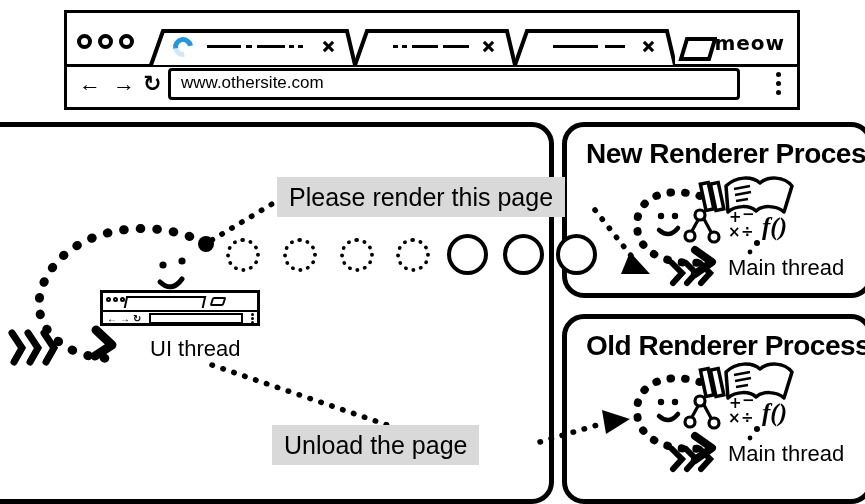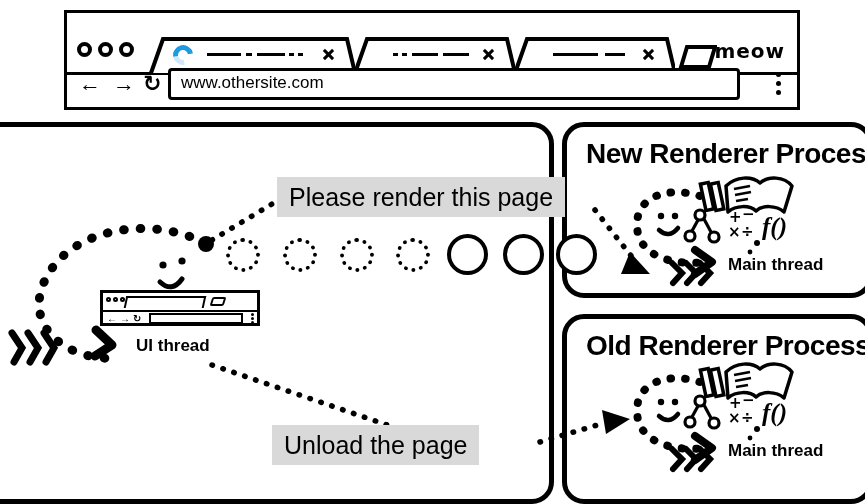--- a/index.html
+++ b/index.html
@@ -4,21 +4,21 @@
 <style>
   html,body{margin:0;padding:0;background:#ffffff;}
   body{width:865px;height:504px;position:relative;overflow:hidden;
        font-family:"Liberation Sans","DejaVu Sans",sans-serif;color:#000;}
 
   #stage{position:absolute;left:0;top:0;width:865px;height:504px;}
 
   
   .browser{position:absolute;left:64px;top:10px;width:736px;height:100px;
            border:3px solid #000;border-bottom:none;box-sizing:border-box;background:#fff;}
-  .tabstrip{position:absolute;left:0;top:16px;right:0;height:46px;
+  .tabstrip{position:absolute;left:0;top:8px;right:0;height:46px;
             border-bottom:3px solid #000;box-sizing:border-box;padding-left:28px;}
   .wdots{position:absolute;left:10px;top:13px;display:flex;gap:6px;}
   .wdot{width:15px;height:15px;border-radius:50%;border:4px solid #000;box-sizing:border-box;}
 
   .tab{position:absolute;top:6px;height:40px;box-sizing:border-box;}
   .tab .skel{position:absolute;top:18px;height:3px;background:#000;}
   .tabx{position:absolute;top:12px;width:14px;height:14px;}
   .tabx::before,.tabx::after{content:"";position:absolute;left:1px;top:6px;width:13px;height:3px;background:#000;}
   .tabx::before{transform:rotate(45deg);} .tabx::after{transform:rotate(-45deg);}
 
@@ -50,21 +50,21 @@
 
   
   .callout{position:absolute;background:#D9D9D9;font-size:25px;line-height:34px;
            padding:3px 12px;white-space:nowrap;}
 
   
   .dcircle{position:absolute;border-radius:50%;border:4px dotted #000;box-sizing:border-box;}
   .scircle{position:absolute;border-radius:50%;border:4px solid #000;box-sizing:border-box;background:#fff;}
   .bigdot{position:absolute;width:16px;height:16px;border-radius:50%;background:#000;}
 
-  .lbl{position:absolute;font-size:17px;font-weight:700;white-space:nowrap;}
+  .lbl{position:absolute;font-size:22px;font-weight:400;white-space:nowrap;}
 
   
   .mini{position:absolute;left:100px;top:290px;width:160px;height:36px;
         border:3px solid #000;box-sizing:border-box;background:#fff;}
   .mini .mrow1{position:absolute;left:0;top:0;right:0;height:17px;border-bottom:2px solid #000;}
   .mini .mdots{position:absolute;left:3px;top:4px;display:flex;gap:2px;}
   .mini .mdots i{width:5px;height:5px;border-radius:50%;border:2px solid #000;box-sizing:border-box;}
   .mini .mtab{position:absolute;left:22px;top:3px;width:80px;height:12px;border:2px solid #000;
               border-bottom:none;box-sizing:border-box;transform:skewX(-12deg);}
   .mini .mplus{position:absolute;left:108px;top:4px;width:14px;height:9px;border:2px solid #000;
@@ -296,18 +296,18 @@
     <div class="mrow2">
       <span class="mnav">←→↻</span>
       <span class="murl"></span>
       <span class="mkebab">
           <i></i>
           <i></i>
           <i></i>
         </span>
     </div>
   </div>
-  <div class="lbl" style="left:136px;top:336px;text-align:center;">UI thread</div>
+  <div class="lbl" style="left:150px;top:336px;text-align:center;">UI thread</div>
 
   <div class="lbl" style="left:728px;top:255px;">Main thread</div>
   <div class="lbl" style="left:728px;top:441px;">Main thread</div>
 
 </div>
 
 </body></html>

